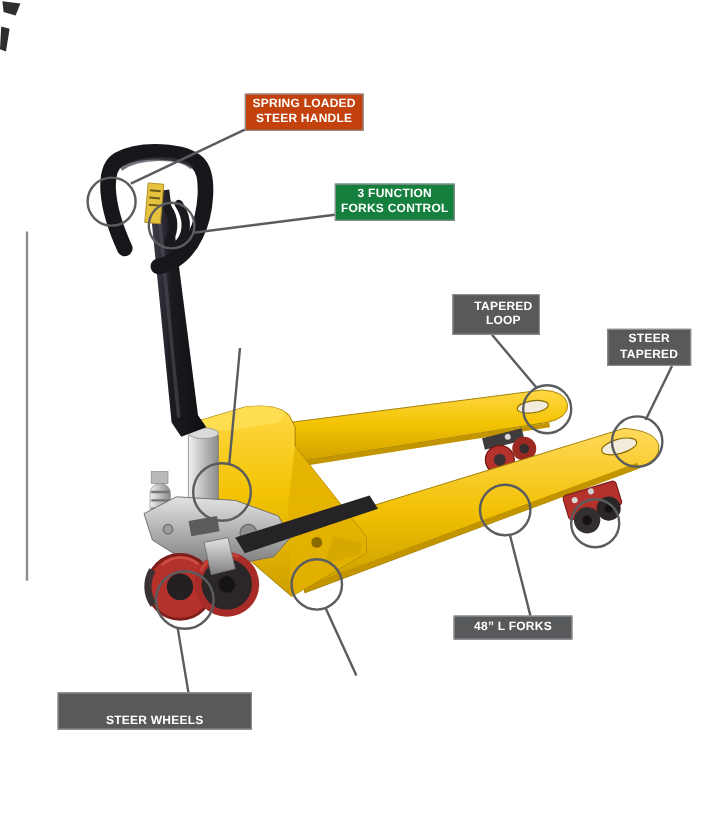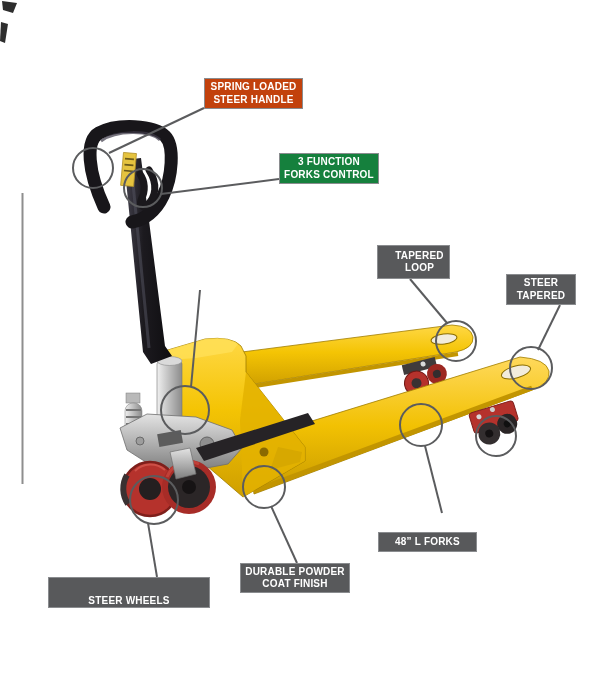--- a/index.html
+++ b/index.html
@@ -9,21 +9,21 @@
   .lb{position:absolute;box-sizing:border-box;display:flex;flex-direction:column;
       align-items:center;justify-content:center;text-align:center;
       font:bold 10px/12.5px "Liberation Sans",sans-serif;letter-spacing:.2px;
       border:1px solid #8a8c8f;}
   .lb span:empty{display:none;}
   #lb-spring     {left:204px;top:78px; width:99px; height:31px;}
   #lb-function   {left:279px;top:153px;width:100px;height:31px;}
   #lb-german     {left:172px;top:258px;width:161px;height:32px;}
   #lb-tapered    {left:377px;top:245px;width:73px; height:34px;}
   #lb-entry      {left:506px;top:274px;width:70px; height:31px;}
-  #lb-forks48    {left:378px;top:513px;width:99px; height:20px;margin-top:19px;}
+  #lb-forks48    {left:378px;top:513px;width:99px; height:20px;}
   #lb-durable    {left:240px;top:563px;width:110px;height:30px;}
   #lb-protective {left:48px; top:577px;width:162px;height:31px;}
 </style>
 </head>
 <body>
 
 <div id="stage">
 
   <svg id="art" viewBox="0 0 600 686" xmlns="http://www.w3.org/2000/svg">
     <defs>
@@ -183,21 +183,17 @@
     <span style="color: rgb(255, 255, 255);">LOOP</span>
   </div>
   <div class="lb" id="lb-entry" style="background-color: rgb(88, 89, 91);">
     <span style="color: rgb(255, 255, 255);">STEER</span>
     <span style="color: rgb(255, 255, 255);">TAPERED</span>
   </div>
   <div class="lb" id="lb-forks48" style="background-color: rgb(88, 89, 91);">
     <span style="color: rgb(255, 255, 255);">48” L FORKS</span>
 
   </div>
-  <div class="lb" id="lb-durable" style="background-color: rgb(88, 89, 91);">
-    <span style="color: rgb(255, 255, 255);">DURABLE POWDER</span>
-    <span style="color: rgb(255, 255, 255);">COAT FINISH</span>
-  </div>
   <div class="lb" id="lb-protective" style="background-color: rgb(88, 89, 91);">
     <span style="color: rgb(255, 255, 255); margin-top: 17px;">STEER WHEELS</span>
   </div>
 
 </div>
 
 </body></html>

